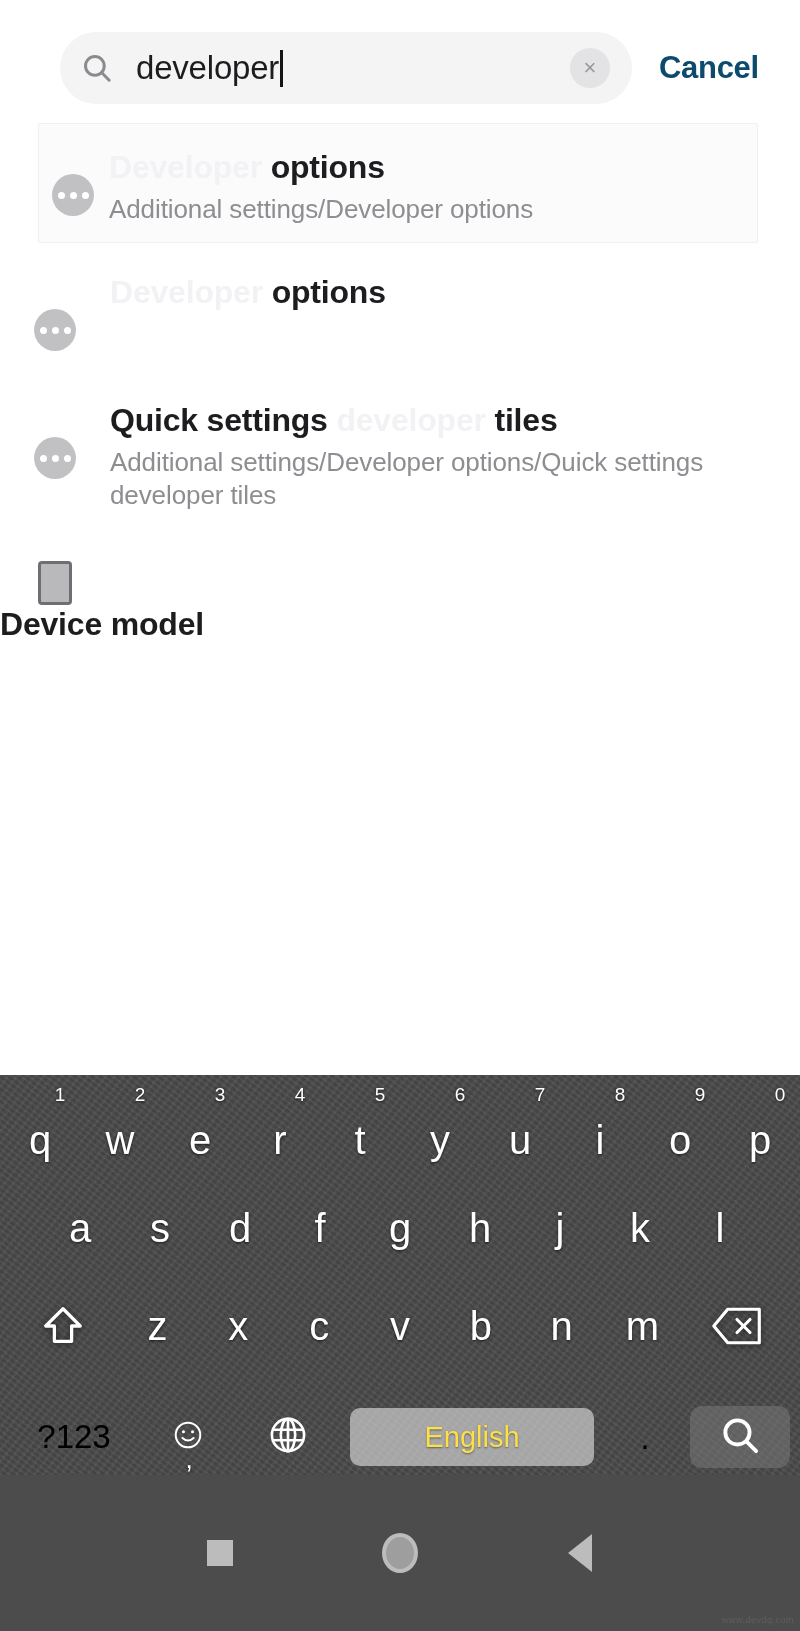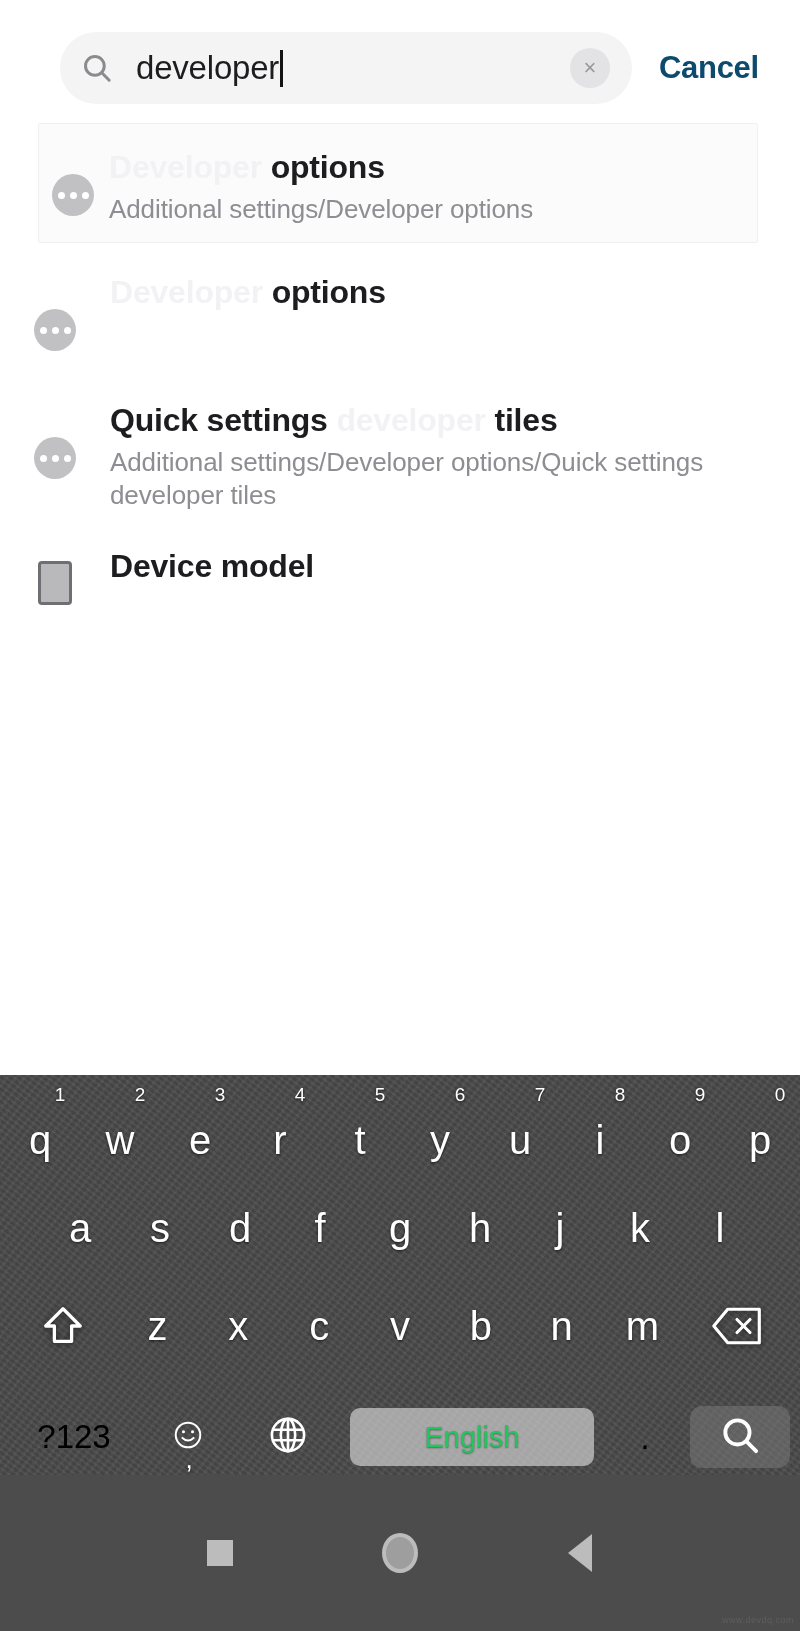--- a/index.html
+++ b/index.html
@@ -125,21 +125,21 @@
     letter-spacing:-0.1px;
   }
 
   
   #row-0 { height:120px; padding-top:24px; }
   #row-0 .row-icon { align-self:center; width:72px; margin-left:-2px; }
   #row-1 { height:128px; padding-top:30px; }
   #row-1 .row-icon { width:110px; align-self:flex-start; margin-top:36px; }
   #row-2 { height:150px; padding-top:30px; }
   #row-2 .row-icon { width:110px; align-self:flex-start; margin-top:36px; }
-  #row-3 { height:110px; padding-top:26px; }
+  #row-3 { height:110px; padding-top:26px;flex-direction:column; }
   #row-3 .row-icon { width:110px; align-self:flex-start; margin-top:14px; }
 
   
   #keyboard {
     position:absolute; left:0; top:1075px;
     width:800px; height:400px;
     overflow:hidden;
     background:#4a4a4a;
   }
   #kb-bg {
@@ -207,21 +207,21 @@
   #key-globe { flex:0 0 100px; }
   #key-space {
     flex:1 1 auto;
     margin:0 12px;
     height:58px;
     background:rgba(225,225,225,0.62);
     border-radius:10px;
     display:flex; align-items:center; justify-content:center;
   }
   #key-space .glyph {
-    font-size:29px; color:#22c55e;
+    font-size:29px; color:#fde047;
     text-shadow:0 1px 2px rgba(0,0,0,0.45);
   }
   #key-period { flex:0 0 78px; }
   #key-period .glyph { font-size:34px; }
   #key-search {
     flex:0 0 100px;
     height:62px;
     background:rgba(120,120,120,0.55);
     border-radius:12px;
     margin-left:6px;

